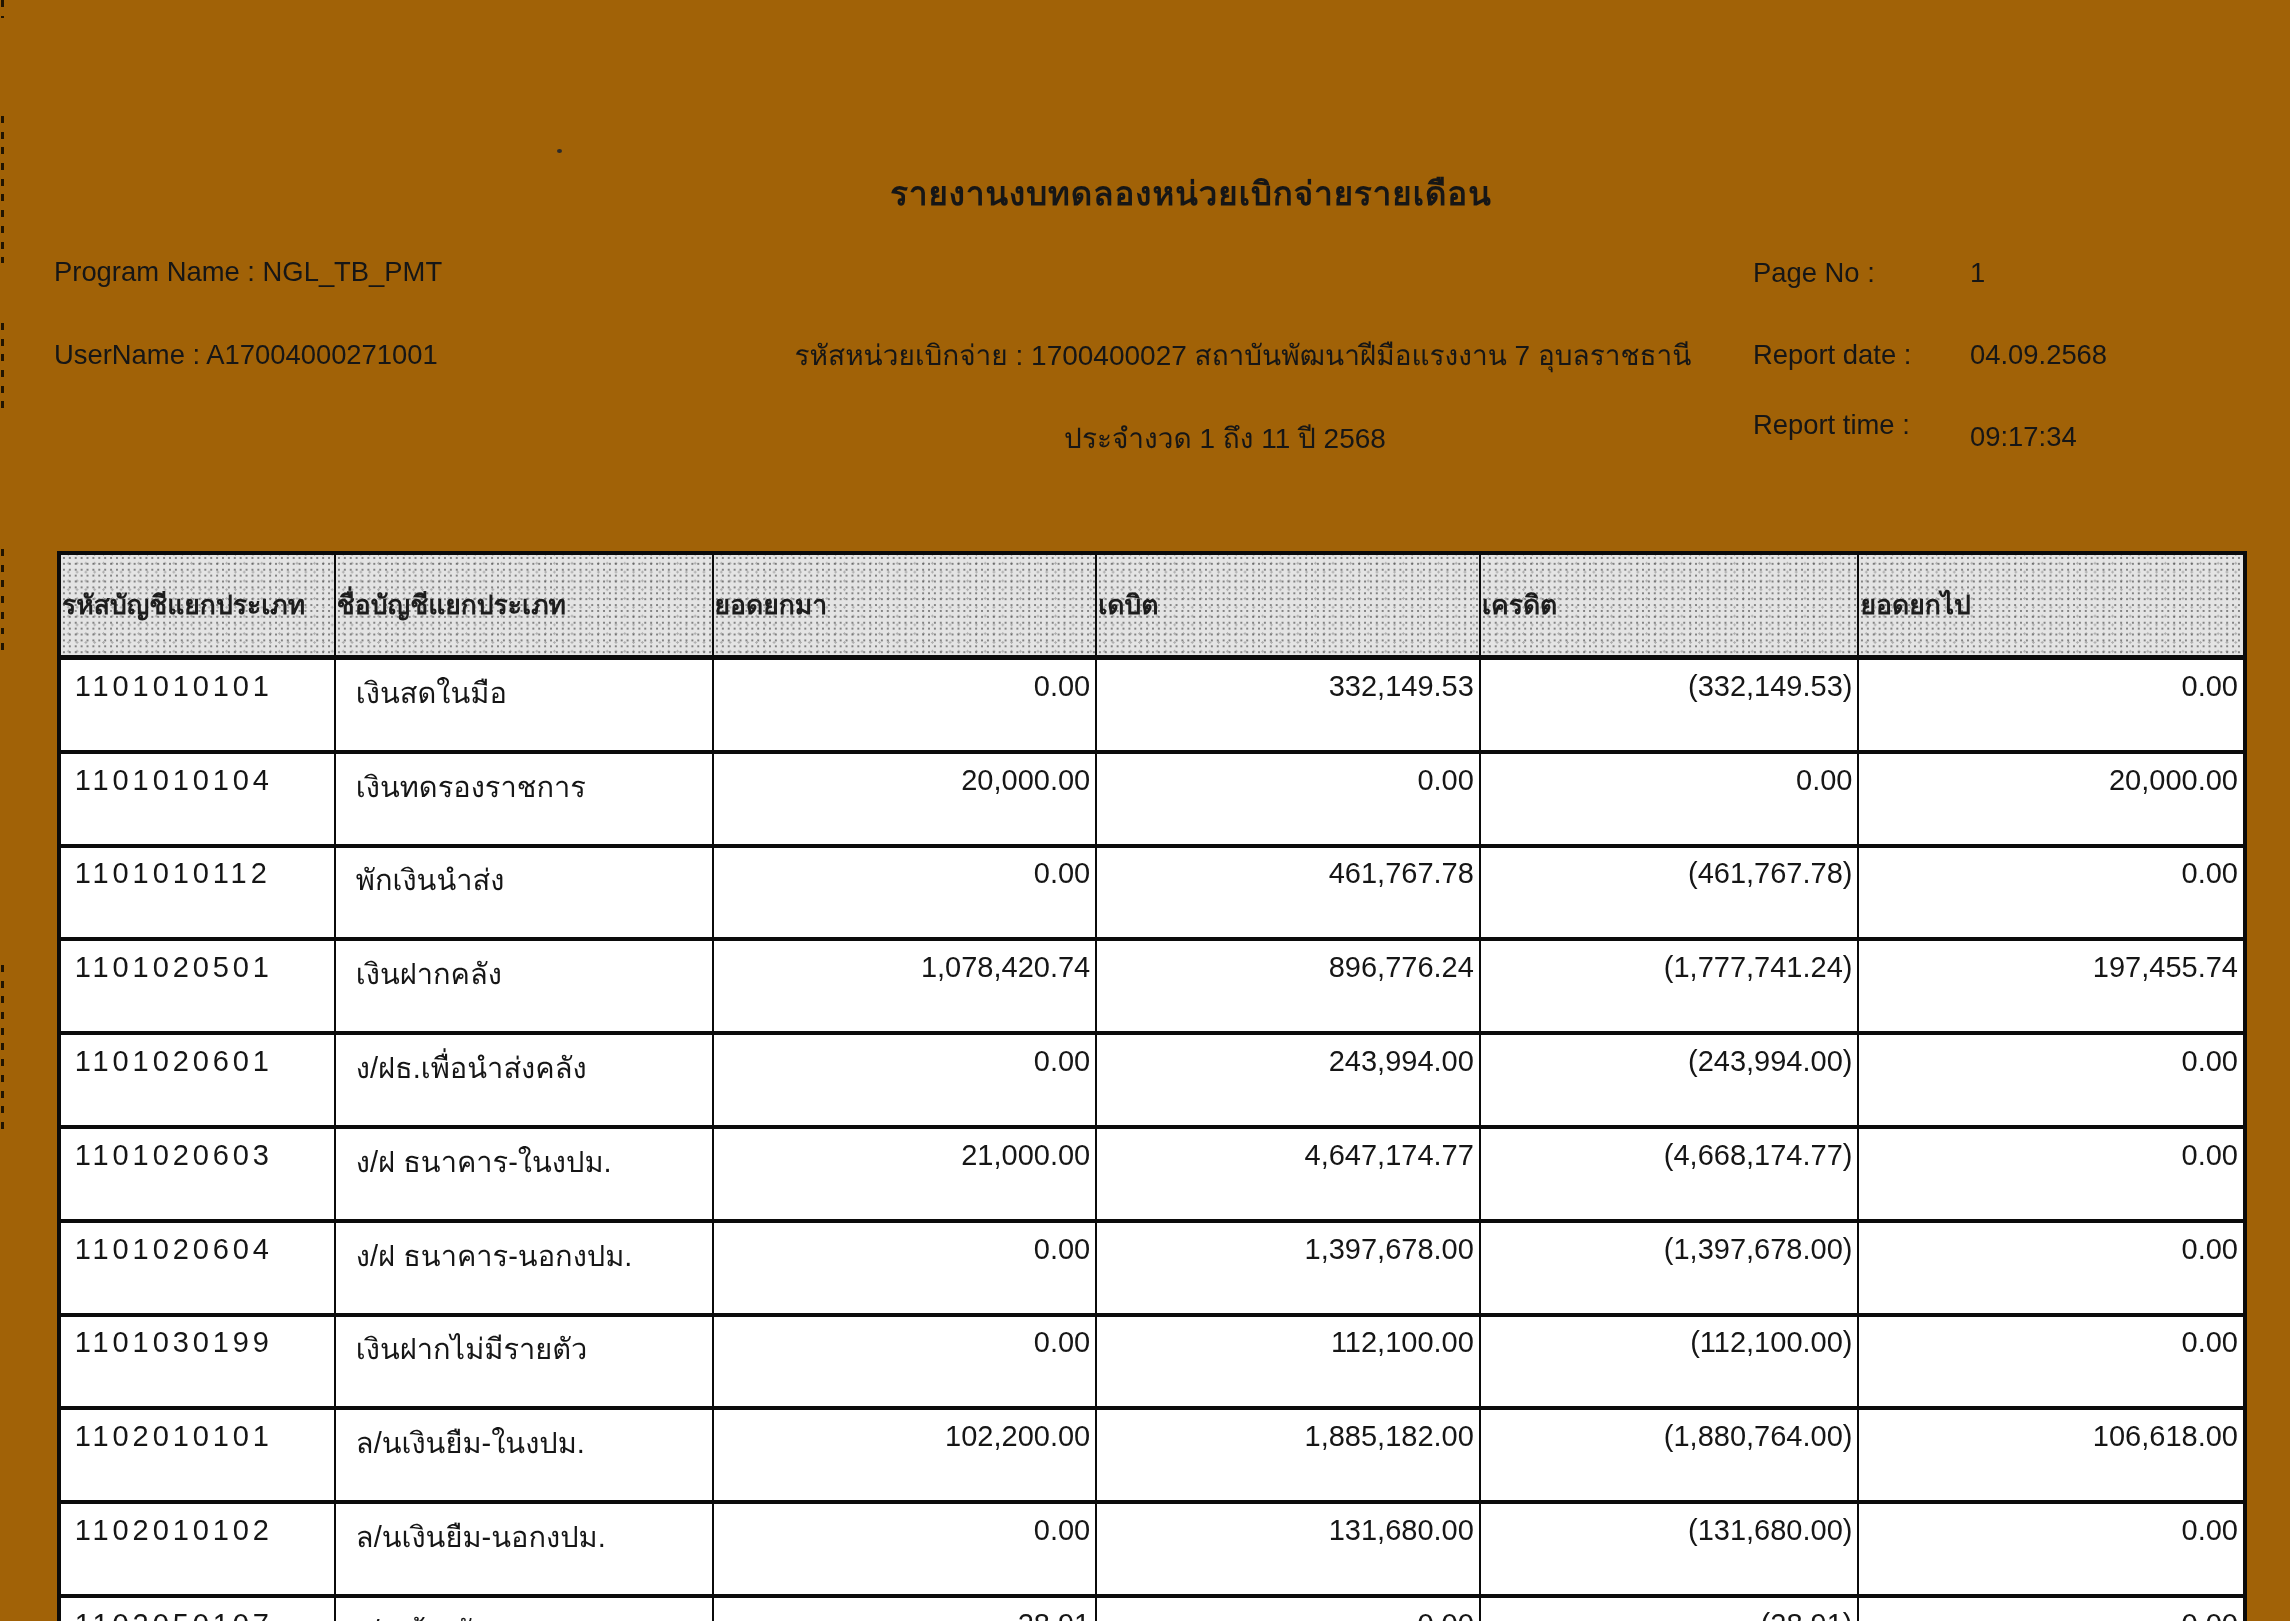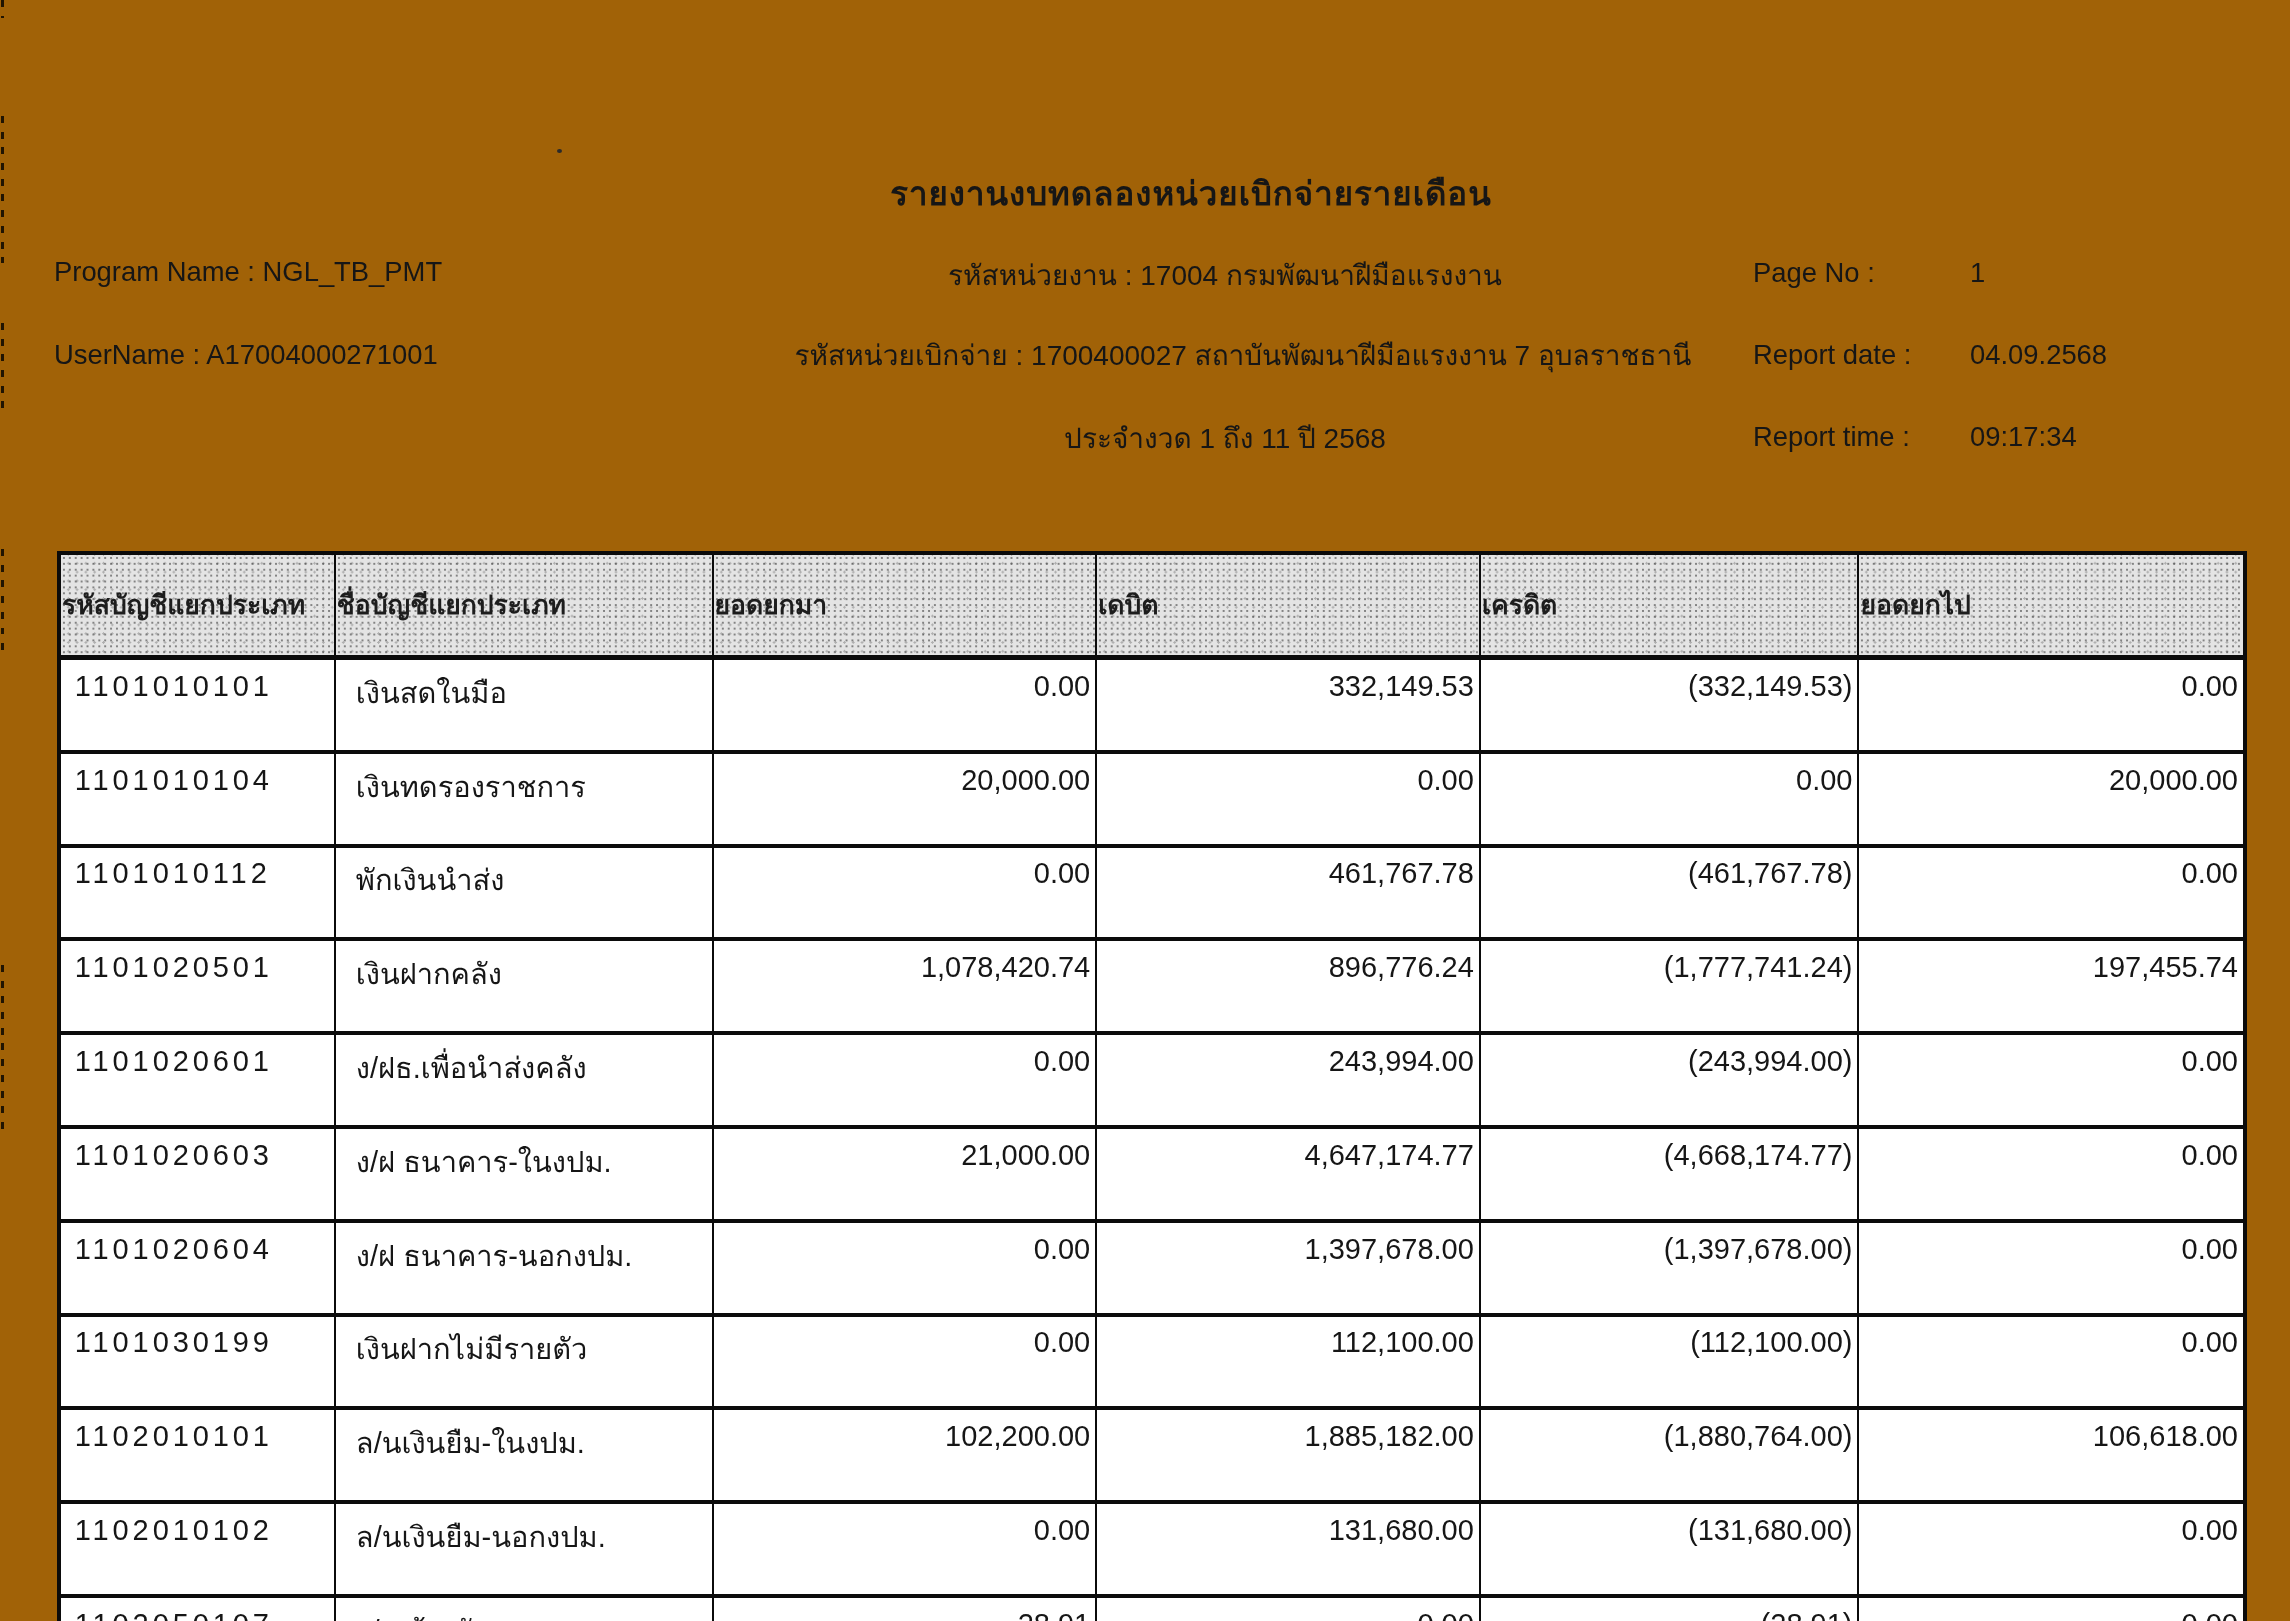--- a/index.html
+++ b/index.html
@@ -83,34 +83,33 @@
   <div class="artifact-v" style="top:965px;height:167px;"></div>
   <div class="artifact-dot" style="left:557px;top:149px;"></div>
   <div class="artifact-dot" style="left:1158px;top:1607px;"></div>
 
   <div class="abs center-line doc-title" style="left:1191px;top:167px;">รายงานงบทดลองหน่วยเบิกจ่ายรายเดือน</div>
 
   <div class="abs eng-line" style="left:54px;top:256px;">
     <span>Program Name :</span>
     <span>NGL_TB_PMT</span>
   </div>
-  <div class="abs center-line hdr-line" style="left:1225px;top:253px;">รหัสหน่วยงาน : 17004 กรมพัฒนาฝีมือแรงงาน</div>
   <div class="abs rt-label" style="left:1753px;top:257px;">Page No :</div>
   <div class="abs rt-value" style="left:1970px;top:257px;">1</div>
 
   <div class="abs eng-line" style="left:54px;top:339px;">
     <span>UserName :</span>
     <span>A17004000271001</span>
   </div>
   <div class="abs center-line hdr-line" style="left:1243px;top:333px;">รหัสหน่วยเบิกจ่าย : 1700400027 สถาบันพัฒนาฝีมือแรงงาน 7 อุบลราชธานี</div>
   <div class="abs rt-label" style="left:1753px;top:339px;">Report date :</div>
   <div class="abs rt-value" style="left:1970px;top:339px;">04.09.2568</div>
 
   <div class="abs center-line hdr-line" style="left:1225px;top:416px;">ประจำงวด 1 ถึง 11 ปี 2568</div>
-  <div class="abs rt-label" style="left:1753px;top:421px;">Report time :</div>
+  <div class="abs rt-label" style="left:1753px;top:409px;">Report time :</div>
   <div class="abs rt-value" style="left:1970px;top:421px;">09:17:34</div>
 
   <div class="tb-wrap">
     <table class="tb">
       <colgroup>
         <col class="c1">
           <col class="c2">
           <col class="c3">
           <col class="c4">
           <col class="c5">

